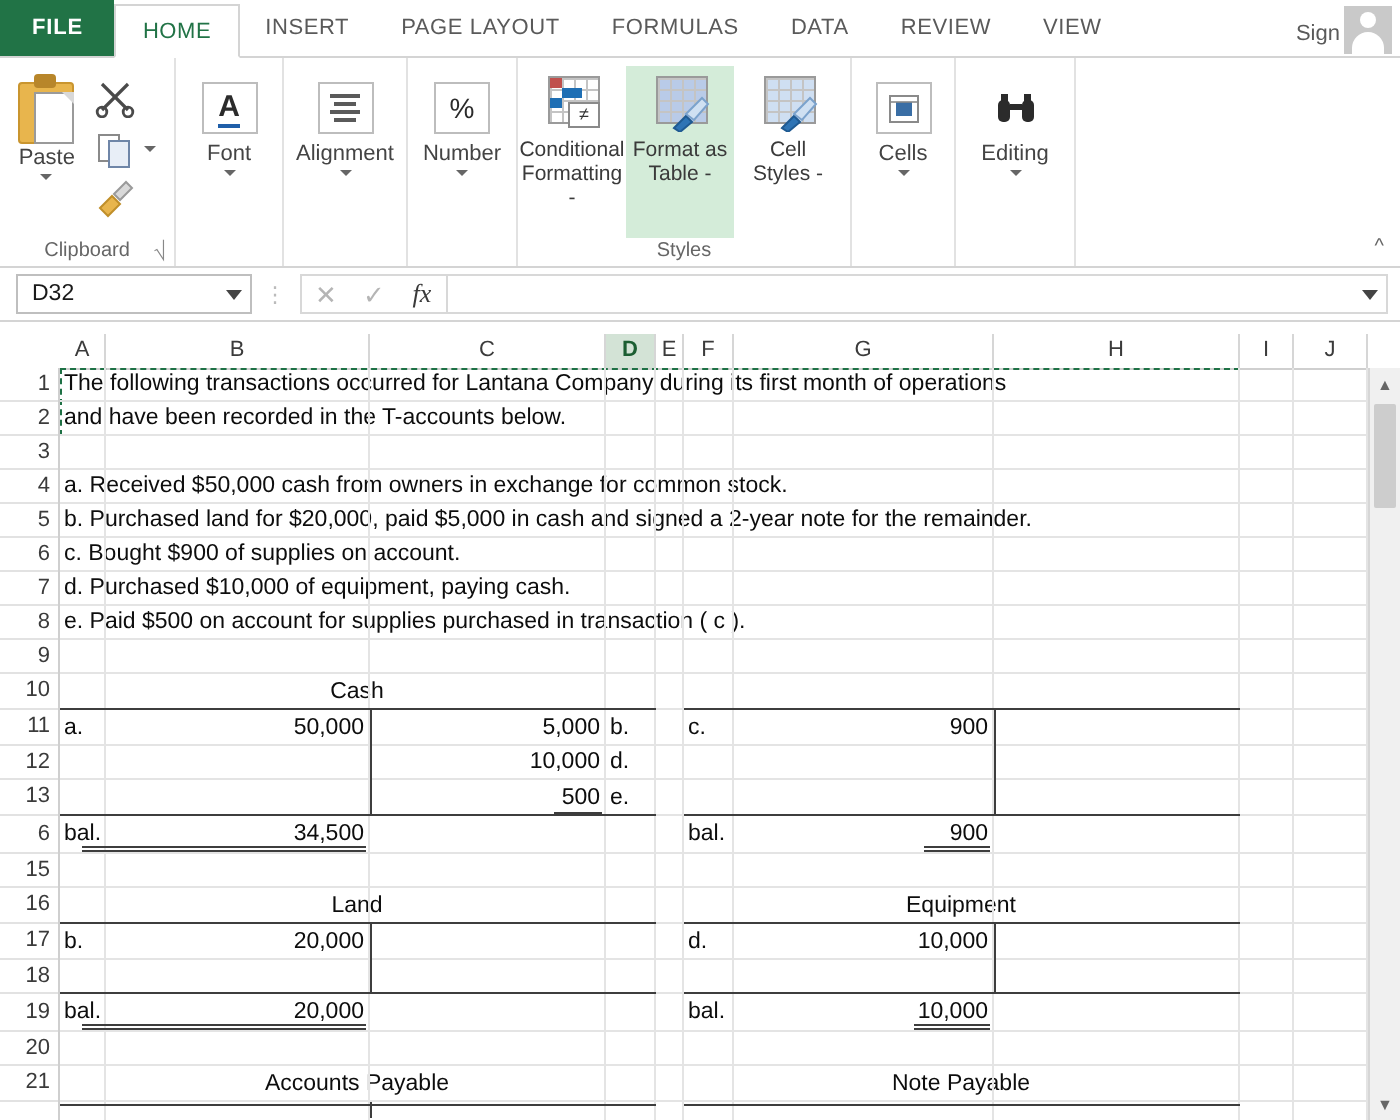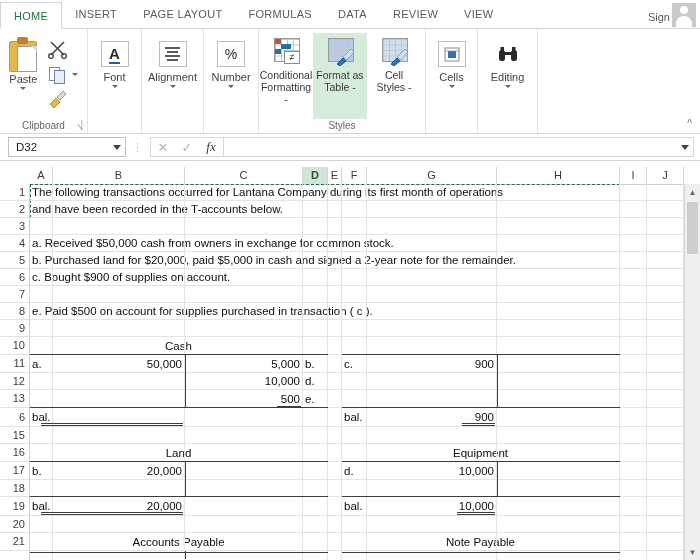--- a/index.html
+++ b/index.html
@@ -353,20 +353,21 @@
   .vs-btn.dn { bottom: 0; }
   .vs-thumb {
     position: absolute; left: 2px; right: 2px; top: 18px; height: 52px;
     background: #cdcdcd; border-radius: 1px;
   }
 </style>
 </head>
 <body>
 
 <div class="tabbar">
+  <div class="tab-file">FILE</div>
   <div class="tab active">HOME</div>
   <div class="tab">INSERT</div>
   <div class="tab">PAGE LAYOUT</div>
   <div class="tab">FORMULAS</div>
   <div class="tab">DATA</div>
   <div class="tab">REVIEW</div>
   <div class="tab">VIEW</div>
   <div class="signin">Sign</div>
   <div class="avatar-box">
     <div class="head"></div>
@@ -599,37 +600,39 @@
       <div class="rh" style="top: 349px; height: 18px; line-height: 17px;">21</div>
     </div>
 
   <div class="gridarea" id="gridarea">
 
     <div class="cell" id="c-a1" style="left: 2px; width: 585px; top: 1px; height: 16px; line-height: 15px;">The following transactions occurred for Lantana Company during its first month of operations</div>
     <div class="cell" id="c-a2" style="left: 2px; width: 585px; top: 18px; height: 16px; line-height: 15px;">and have been recorded in the T-accounts below.</div>
     <div class="cell" id="c-a4" style="left: 2px; width: 585px; top: 52px; height: 16px; line-height: 15px;">a. Received $50,000 cash from owners in exchange for common stock.</div>
     <div class="cell" id="c-a5" style="left: 2px; width: 585px; top: 69px; height: 16px; line-height: 15px;">b. Purchased land for $20,000, paid $5,000 in cash and signed a 2-year note for the remainder.</div>
     <div class="cell" id="c-a6" style="left: 2px; width: 585px; top: 86px; height: 16px; line-height: 15px;">c. Bought $900 of supplies on account.</div>
+    <div class="cell" id="c-a7" style="left: 2px; width: 585px; top: 103px; height: 16px; line-height: 15px;">d. Purchased $10,000 of equipment, paying cash.</div>
     <div class="cell" id="c-a8" style="left: 2px; width: 585px; top: 120px; height: 16px; line-height: 15px;">e. Paid $500 on account for supplies purchased in transaction ( c ).</div>
 
     <div class="cell c" id="t-cash" style="left: 2px; width: 293px; top: 154px; height: 17px; line-height: 16px;">Cash</div>
     <div class="cell c" id="t-land" style="left: 2px; width: 293px; top: 261px; height: 22px; line-height: 16px;">Land</div>
     <div class="cell c" id="t-equipment" style="left: 314px; width: 273px; top: 261px; height: 17px; line-height: 16px;">Equipment</div>
     <div class="cell c" id="t-ap" style="left: 2px; width: 293px; top: 350px; height: 17px; line-height: 16px;">Accounts Payable</div>
     <div class="cell c" id="t-np" style="left: 314px; width: 273px; top: 350px; height: 17px; line-height: 16px;">Note Payable</div>
 
     <div class="cell" id="cash-ref" style="left: 2px; width: 20px; top: 172px; height: 17px; line-height: 16px;">a.</div>
     <div class="cell r" id="cash-d1" style="left: 25px; width: 127px; top: 172px; height: 17px; line-height: 16px;">50,000</div>
     <div class="cell r" id="cash-c1" style="left: 157px; width: 113px; top: 172px; height: 17px; line-height: 16px;">5,000</div>
     <div class="cell" id="cash-cr1" style="left: 275px; width: 22px; top: 172px; height: 17px; line-height: 16px;">b.</div>
     <div class="cell r" id="cash-c2" style="left: 157px; width: 113px; top: 190px; height: 16px; line-height: 15px;">10,000</div>
     <div class="cell" id="cash-cr2" style="left: 275px; width: 22px; top: 190px; height: 16px; line-height: 15px;">d.</div>
     <div class="cell r" id="cash-c3" style="left: 157px; width: 113px; top: 207px; height: 17px; line-height: 16px;">500</div>
     <div class="cell" id="cash-cr3" style="left: 275px; width: 22px; top: 207px; height: 17px; line-height: 16px;">e.</div>
     <div class="cell" id="cash-ball" style="left: 2px; width: 20px; top: 225px; height: 18px; line-height: 17px;">bal.</div>
+    <div class="cell r" id="cash-balv" style="left: 25px; width: 127px; top: 225px; height: 18px; line-height: 17px;">34,500</div>
 
     <div class="cell" id="sup-ref" style="left: 314px; width: 22px; top: 172px; height: 17px; line-height: 16px;">c.</div>
     <div class="cell r" id="sup-d" style="left: 339px; width: 125px; top: 172px; height: 17px; line-height: 16px;">900</div>
     <div class="cell" id="sup-ball" style="left: 314px; width: 22px; top: 225px; height: 18px; line-height: 17px;">bal.</div>
     <div class="cell r" id="sup-balv" style="left: 339px; width: 125px; top: 225px; height: 18px; line-height: 17px;">900</div>
 
     <div class="cell" id="lnd-ref" style="left: 2px; width: 20px; top: 279px; height: 17px; line-height: 16px;">b.</div>
     <div class="cell r" id="lnd-d" style="left: 25px; width: 127px; top: 279px; height: 17px; line-height: 16px;">20,000</div>
     <div class="cell" id="lnd-ball" style="left: 2px; width: 20px; top: 314px; height: 18px; line-height: 17px;">bal.</div>
     <div class="cell r" id="lnd-balv" style="left: 25px; width: 127px; top: 314px; height: 18px; line-height: 17px;">20,000</div>

